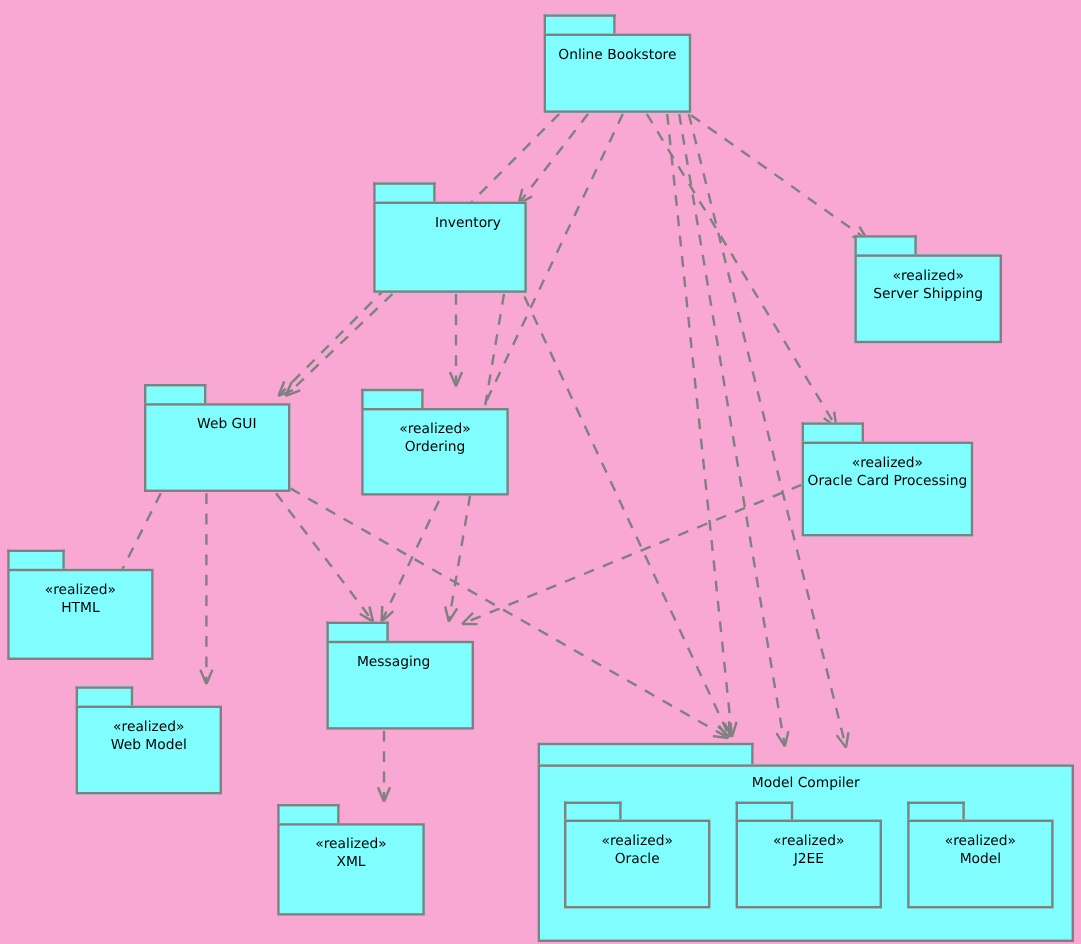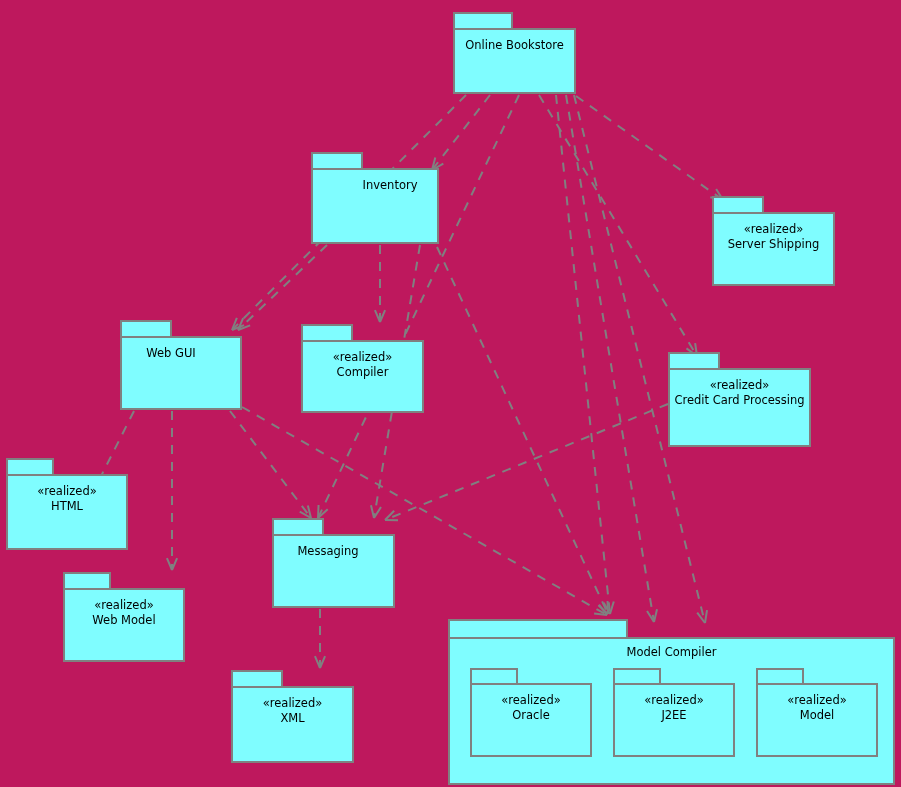--- a/index.html
+++ b/index.html
@@ -11,21 +11,21 @@
   body {
     font-family: "DejaVu Sans", sans-serif;
     width: 901px;
     height: 787px;
     overflow: hidden;
   }
   #diagram-root {
     position: relative;
     width: 901px;
     height: 787px;
-    background: #be185d;
+    background: #f9a8d4;
   }
   #edge-layer {
     position: absolute;
     left: 0;
     top: 0;
     width: 901px;
     height: 787px;
     pointer-events: none;
   }
   .pkg {
@@ -192,41 +192,41 @@
         </div>
       </div>
       <div class="pkg" style="left: 712px; top: 196px; width: 123px; height: 90px;">
         <div class="pkg-tab" style="width: 52px; height: 18px; background: rgb(127, 253, 255); border-color: rgb(128, 128, 128);"></div>
         <div class="pkg-body" style="top: 16px; width: 123px; height: 74px; background: rgb(127, 253, 255); border-color: rgb(128, 128, 128);"></div>
         <div class="label-wrap" style="top: 26px;">
           <span class="pkg-stereo">«realized»</span>
           <span class="pkg-label">Server Shipping</span>
         </div>
       </div>
-      <div class="pkg" style="left: 120px; top: 320px; width: 102px; height: 90px;">
+      <div class="pkg" style="left: 120px; top: 320px; width: 102px; height: 90px; padding-left: 36px;">
         <div class="pkg-tab" style="width: 52px; height: 18px; background: rgb(127, 253, 255); border-color: rgb(128, 128, 128);"></div>
         <div class="pkg-body" style="top: 16px; width: 122px; height: 74px; background: rgb(127, 253, 255); border-color: rgb(128, 128, 128);"></div>
         <div class="label-wrap" style="top: 26px;">
           <span class="pkg-label">Web GUI</span>
         </div>
       </div>
       <div class="pkg" style="left: 301px; top: 324px; width: 123px; height: 89px;">
         <div class="pkg-tab" style="width: 52px; height: 18px; background: rgb(127, 253, 255); border-color: rgb(128, 128, 128);"></div>
         <div class="pkg-body" style="top: 16px; width: 123px; height: 73px; background: rgb(127, 253, 255); border-color: rgb(128, 128, 128);"></div>
         <div class="label-wrap" style="top: 26px;">
           <span class="pkg-stereo">«realized»</span>
-          <span class="pkg-label">Compiler</span>
+          <span class="pkg-label">Ordering</span>
         </div>
       </div>
       <div class="pkg" style="left: 668px; top: 352px; width: 143px; height: 95px;">
         <div class="pkg-tab" style="width: 52px; height: 18px; background: rgb(127, 253, 255); border-color: rgb(128, 128, 128);"></div>
         <div class="pkg-body" style="top: 16px; width: 143px; height: 79px; background: rgb(127, 253, 255); border-color: rgb(128, 128, 128);"></div>
         <div class="label-wrap" style="top: 26px;">
           <span class="pkg-stereo">«realized»</span>
-          <span class="pkg-label">Credit Card Processing</span>
+          <span class="pkg-label">Oracle Card Processing</span>
         </div>
       </div>
       <div class="pkg" style="left: 6px; top: 458px; width: 122px; height: 92px;">
         <div class="pkg-tab" style="width: 48px; height: 18px; background: rgb(127, 253, 255); border-color: rgb(128, 128, 128);"></div>
         <div class="pkg-body" style="top: 16px; width: 122px; height: 76px; background: rgb(127, 253, 255); border-color: rgb(128, 128, 128);"></div>
         <div class="label-wrap" style="top: 26px;">
           <span class="pkg-stereo">«realized»</span>
           <span class="pkg-label">HTML</span>
         </div>
       </div>

